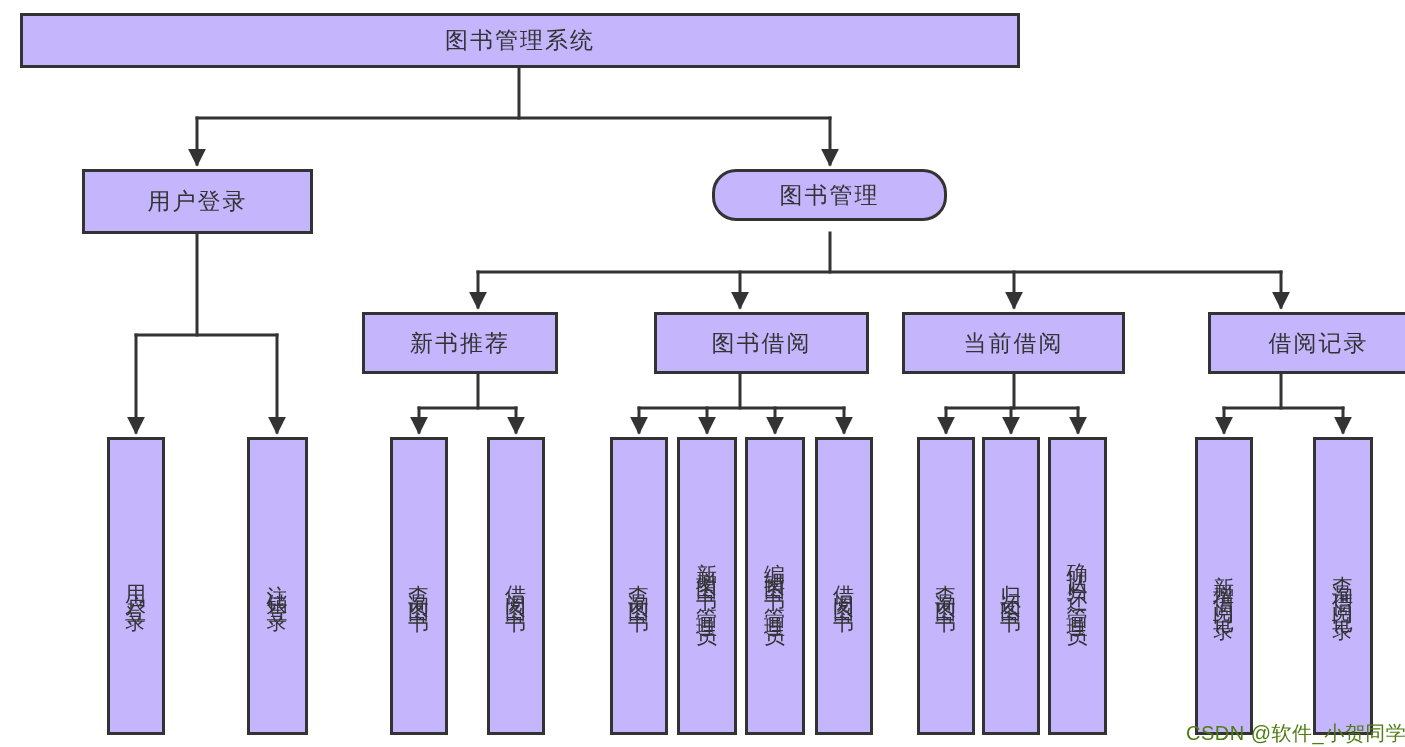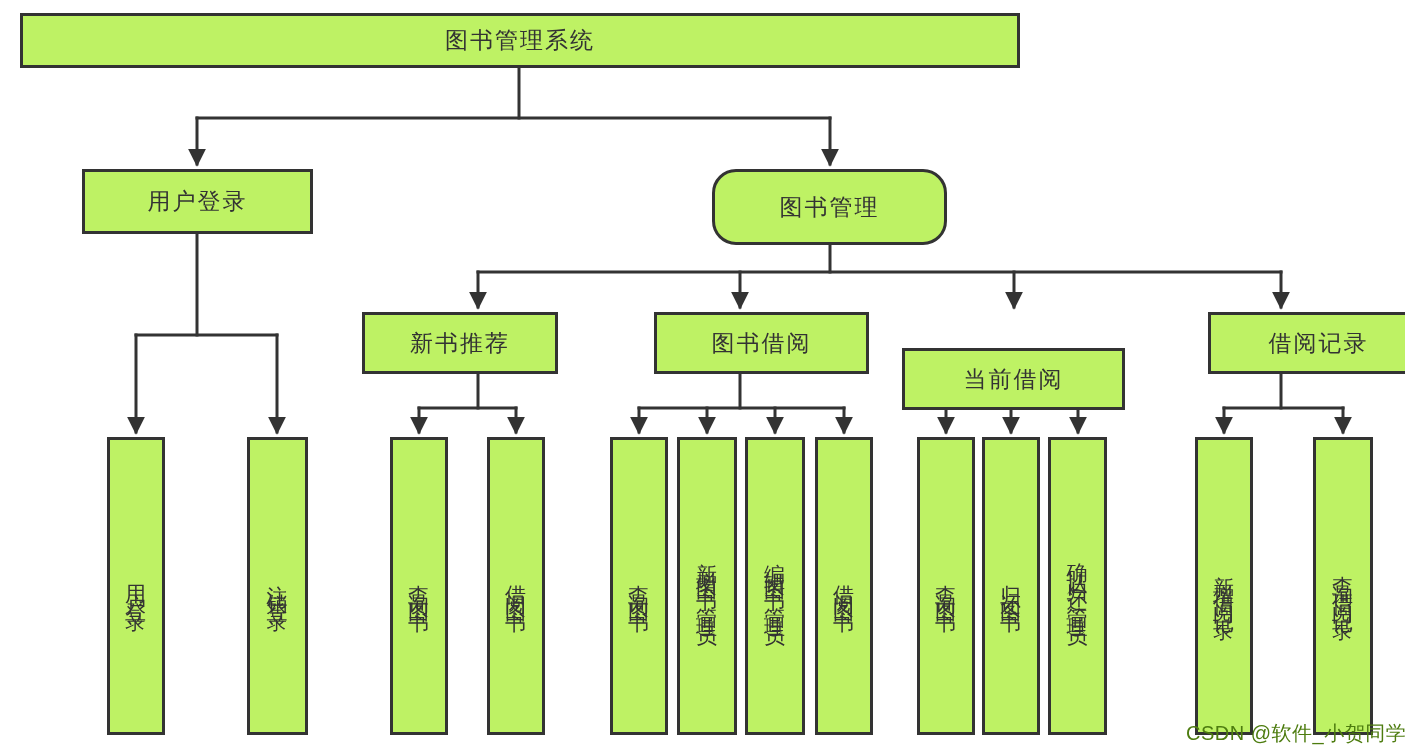--- a/index.html
+++ b/index.html
@@ -19,21 +19,21 @@
     position: absolute;
     left: 0; top: 0;
     width: 1405px;
     height: 747px;
     z-index: 1;
   }
   .box {
     position: absolute;
     box-sizing: border-box;
     border: 3px solid #333333;
-    background: #bef264;
+    background: #c4b5fd;
     color: #333333;
     display: flex;
     align-items: center;
     justify-content: center;
     z-index: 2;
   }
   .hbox {
     font-size: 23px;
     letter-spacing: 2px;
     white-space: nowrap;
@@ -113,31 +113,31 @@
     </g>
   </svg>
 
   <div class="box hbox" style="left:20px; top:13px; width:1000px; height:55px;">
     <span>图书管理系统</span>
   </div>
 
   <div class="box hbox" style="left:82px; top:169px; width:231px; height:65px;">
     <span>用户登录</span>
   </div>
-  <div class="box hbox" style="left:712px; top:169px; width:235px; height:76px;border-radius:24px;">
+  <div class="box hbox" style="left:712px; top:169px; width:235px; height:52px;border-radius:24px;">
     <span>图书管理</span>
   </div>
 
   <div class="box hbox" style="left:362px; top:312px; width:196px; height:62px;">
     <span>新书推荐</span>
   </div>
   <div class="box hbox" style="left:632px; top:312px; width:215px; height:62px;margin-left:22px;">
     <span>图书借阅</span>
   </div>
-  <div class="box hbox" style="left:902px; top:312px; width:223px; height:62px;margin-top:36px;">
+  <div class="box hbox" style="left:902px; top:312px; width:223px; height:62px;">
     <span>当前借阅</span>
   </div>
   <div class="box hbox" style="left:1208px; top:312px; width:221px; height:62px;">
     <span>借阅记录</span>
   </div>
 
   <div class="box vbox" style="left:107px; top:437px; width:58px; height:298px;">
     <span class="vtext">用户登录</span>
   </div>
   <div class="box vbox" style="left:247px; top:437px; width:61px; height:298px;">

